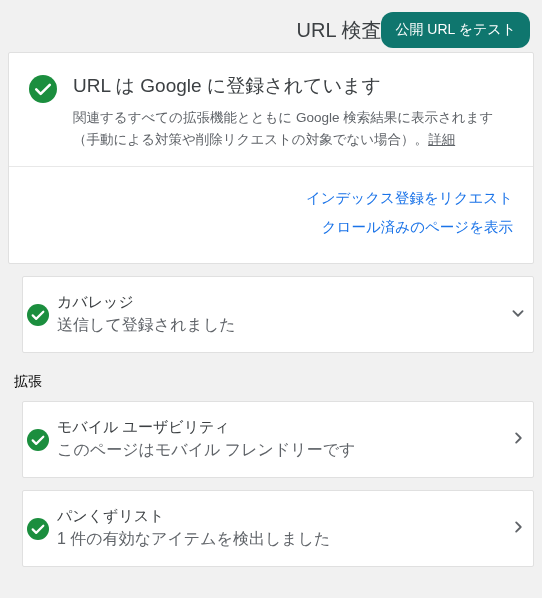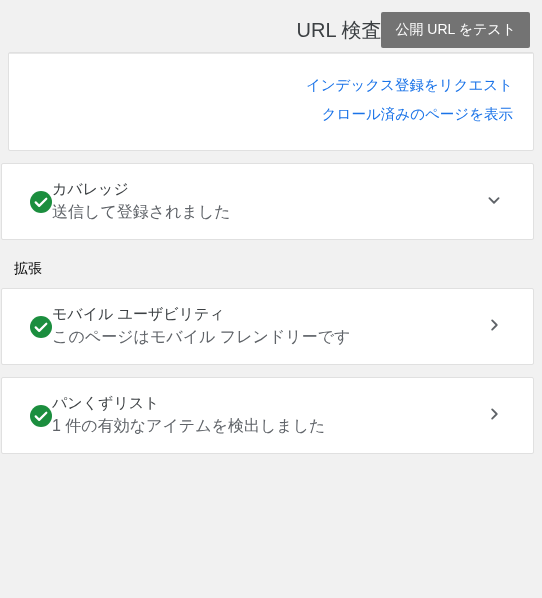--- a/index.html
+++ b/index.html
@@ -16,28 +16,28 @@
     justify-content: flex-end;
     align-items: center;
     padding: 12px 12px 4px 12px;
   }
   .page-title {
     font-size: 20px;
     color: #3c4043;
     font-weight: 400;
   }
   .test-btn {
-    background: #737373;
+    background: #0f766e;
     color: #fff;
     border: none;
     padding: 9px 14px;
     font-size: 14px;
     font-weight: 500;
     cursor: pointer;
-    border-radius: 2px;
+    border-radius: 12px;
   }
   .card {
     background: #fff;
     margin: 0 8px 12px 8px;
     border: 1px solid #e0e0e0;
     border-radius: 2px;
   }
   .main-status {
     padding: 20px 20px 16px 20px;
     display: flex;
@@ -75,27 +75,27 @@
   }
   .action-link {
     display: block;
     color: #1a73e8;
     font-size: 14.5px;
     margin: 10px 0;
     cursor: pointer;
   }
   .row-card {
     background: #fff;
-    margin: 0 8px 12px 1px;
+    margin: 0 8px 12px 22px;
     border: 1px solid #e0e0e0;
     border-radius: 2px;
-    padding: 16px 28px;
+    padding: 16px 4px;
     display: flex;
     align-items: center;
-    gap: 0;
+    gap: 8px;
     cursor: pointer;
   }
   .check-icon-sm {
     width: 22px;
     height: 22px;
     flex-shrink: 0;
   }
   .row-body { flex: 1; }
   .row-title {
     font-size: 15px;
@@ -118,20 +118,34 @@
 </style>
 </head>
 <body>
 
 <div class="header">
   <div class="page-title">URL 検査</div>
   <button class="test-btn">公開 URL をテスト</button>
 </div>
 
 <div class="card">
+  <div class="main-status">
+    <span class="check-icon-lg">
+      <svg viewBox="0 0 24 24" width="28" height="28">
+          <circle cx="12" cy="12" r="12" fill="#1b8e3e"></circle>
+          <path d="M6.2 12.4 L10 16.2 L17.8 8.4" stroke="#fff" stroke-width="2.2" fill="none" stroke-linecap="round" stroke-linejoin="round"></path>
+        </svg>
+    </span>
+    <div class="status-body">
+      <div class="status-title">URL は Google に登録されています</div>
+      <div class="status-desc">
+        <span>関連するすべての拡張機能とともに Google 検索結果に表示されます（手動による対策や削除リクエストの対象でない場合）。</span><a class="link">詳細</a>
+      </div>
+    </div>
+  </div>
   <div class="actions">
     <a class="action-link">インデックス登録をリクエスト</a>
     <a class="action-link">クロール済みのページを表示</a>
   </div>
 </div>
 
 <div class="row-card">
   <span class="check-icon-sm">
     <svg viewBox="0 0 24 24" width="22" height="22">
         <circle cx="12" cy="12" r="12" fill="#1b8e3e"></circle>

